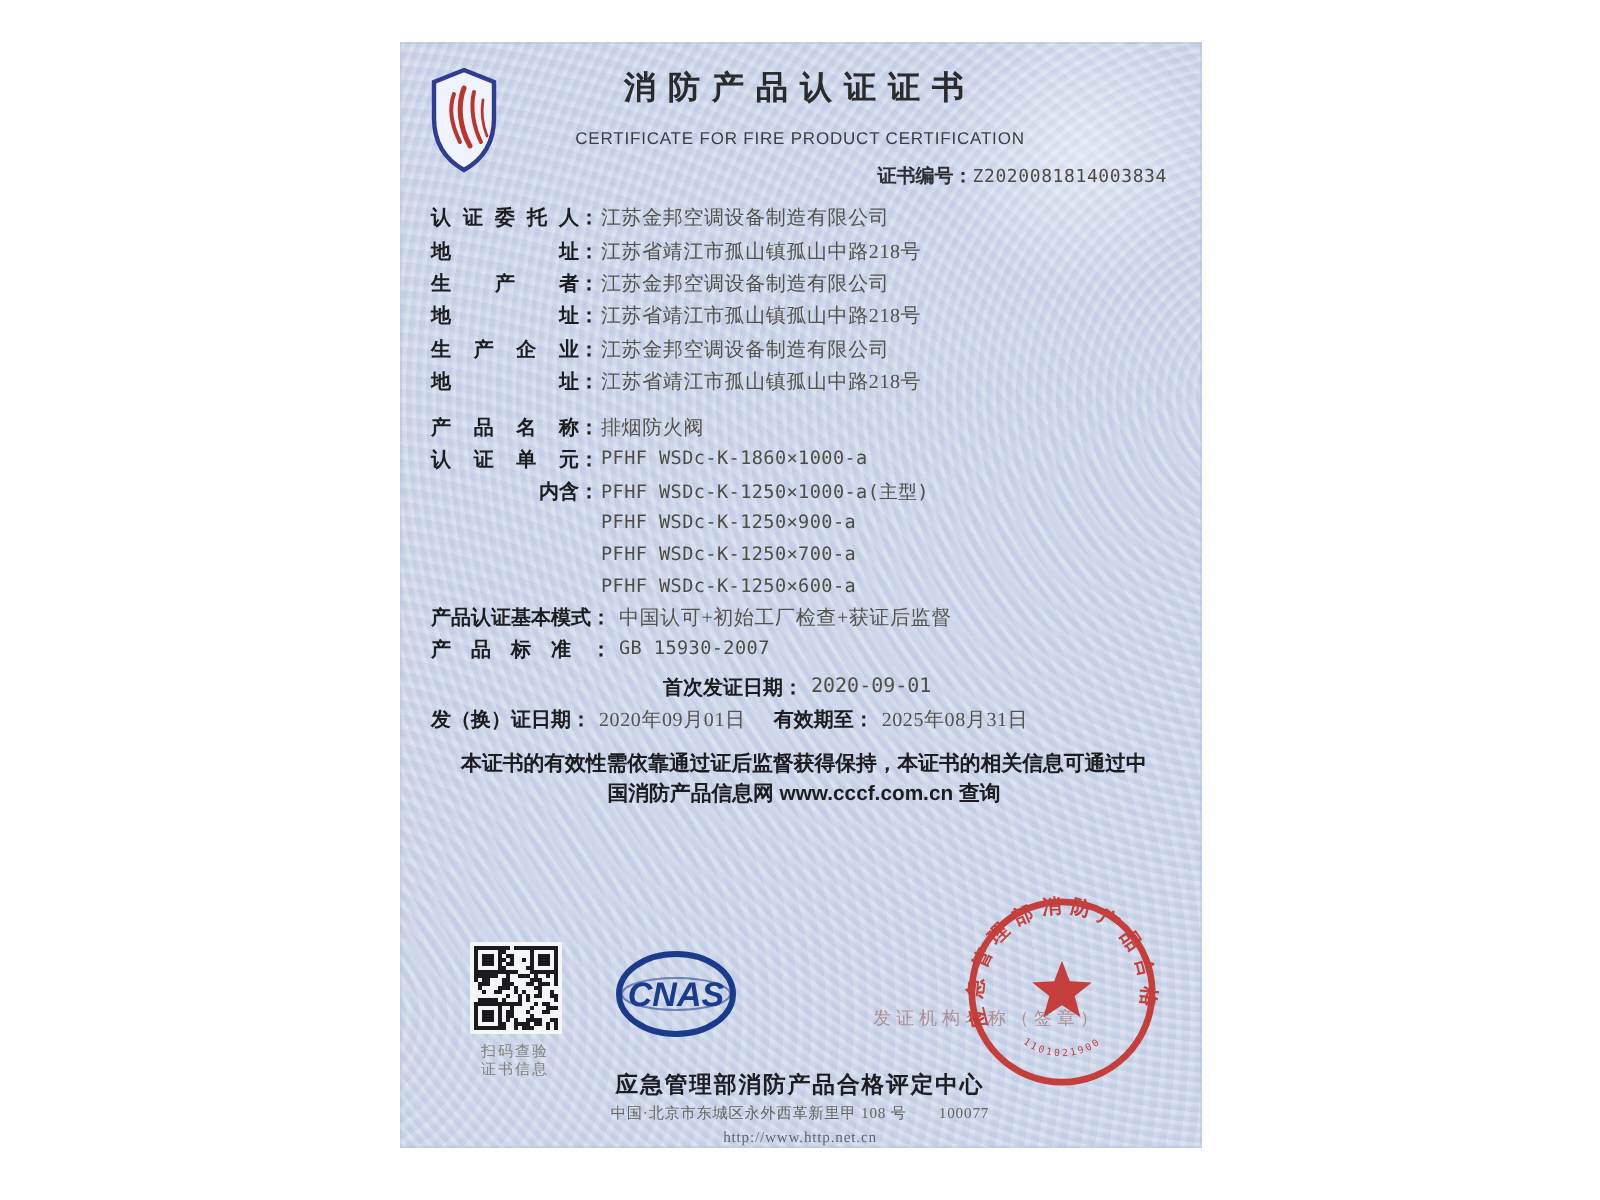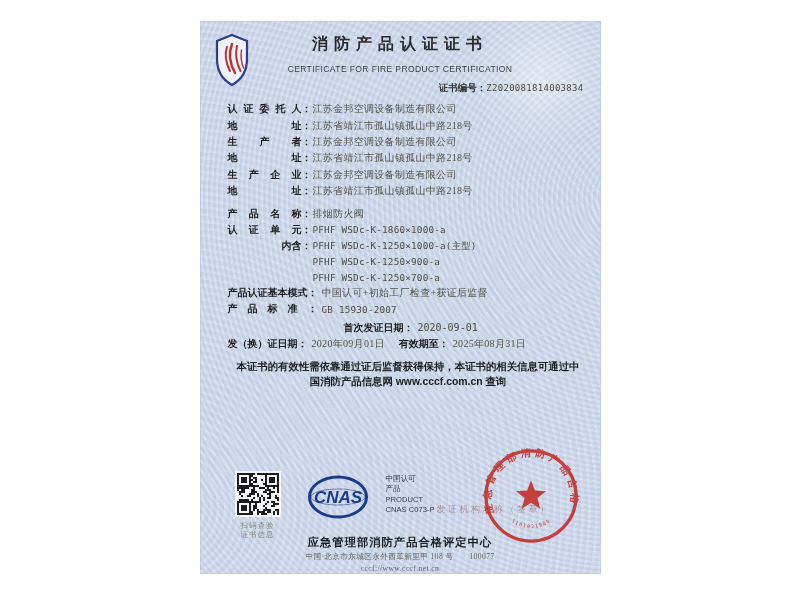--- a/index.html
+++ b/index.html
@@ -21,21 +21,21 @@
   .title-wrap { position:absolute; top:13px; left:0; right:0; text-align:center; }
   .title { font-family:"Liberation Serif","DejaVu Serif",serif; font-weight:700;
     font-size:16px; letter-spacing:6px; color:#2b2b2e; }
   .subtitle { margin-top:9px; font-family:"Liberation Sans","DejaVu Sans",sans-serif;
     font-size:8.5px; letter-spacing:.4px; color:#3d3d42; }
   .certno { position:absolute; top:61px; right:17px; font-size:9.5px; color:#4c4a42; }
   .certno b { color:#2e2e32; font-weight:700; }
   .certno .code { font-family:"DejaVu Sans Mono","Liberation Mono",monospace; font-size:9px; letter-spacing:.3px; }
 
   
-  .content { position:absolute; top:80px; left:28px; right:12px; }
+  .content { position:absolute; top:80px; left:16px; right:12px; }
   .row { display:flex; align-items:center; height:16.4px; }
   .lbl { width:74px; font-family:"Liberation Sans","DejaVu Sans",sans-serif;
     font-weight:700; font-size:10px; color:#1d1d20; text-align:justify; text-align-last:justify; }
   .lbl-r { width:74px; font-family:"Liberation Sans","DejaVu Sans",sans-serif;
     font-weight:700; font-size:10px; color:#1d1d20; text-align:right; text-align-last:right; }
   .colon { width:11px; font-family:"Liberation Sans","DejaVu Sans",sans-serif;
     font-weight:700; font-size:10px; color:#1d1d20; }
   .val { font-size:10px; color:#54524a; letter-spacing:.3px; }
   .val-code { font-family:"DejaVu Sans Mono","Liberation Mono",monospace;
     font-size:9.3px; color:#4e4c45; letter-spacing:.2px; }
@@ -154,20 +154,24 @@
         <span class="colon">：</span>
       <span class="val val-code">PFHF WSDc-K-1250×1000-a(主型)</span>
     </div>
     <div class="model-row">
       <span class="pad"></span>
         <span class="val val-code">PFHF WSDc-K-1250×900-a</span>
     </div>
     <div class="model-row">
       <span class="pad"></span>
         <span class="val val-code">PFHF WSDc-K-1250×700-a</span>
+    </div>
+    <div class="model-row">
+      <span class="pad"></span>
+        <span class="val val-code">PFHF WSDc-K-1250×600-a</span>
     </div>
 
     <div class="rule-row">
       <span class="rule-lbl">产品认证基本模式：</span>
       <span class="val">中国认可+初始工厂检查+获证后监督</span>
     </div>
     <div class="rule-row">
       <span class="rule-lbl">产　品　标　准　：</span>
       <span class="val val-code">GB 15930-2007</span>
     </div>
@@ -424,41 +428,35 @@
       <div>证书信息</div>
     </div>
   </div>
 
   <svg class="cnas-block" width="62" height="48" viewBox="0 0 62 48">
     <ellipse cx="31" cy="24" rx="28.5" ry="20" fill="none" stroke="#1a3a8c" stroke-width="3"></ellipse>
     <ellipse cx="31" cy="24" rx="27" ry="8" fill="none" stroke="#1a3a8c" stroke-width="1" opacity=".55"></ellipse>
     <text x="31" y="30" text-anchor="middle" font-family="Liberation Sans, DejaVu Sans, sans-serif" font-size="17" font-weight="bold" font-style="italic" fill="#1a3a8c">CNAS</text>
   </svg>
 
-  <div class="cnas-text">
-    <div>中国认可</div>
-    <div>产品</div>
-    <div>PRODUCT</div>
-    <div>CNAS C073-P</div>
-  </div>
 
   <div class="sig-hint">发证机构名称（签章）</div>
 
   <svg class="stamp" viewBox="-50 -50 100 100">
     <defs>
       <path id="stArc" d="M -37.5 17 A 41 41 0 1 1 37.5 17" fill="none"></path>
       <path id="stNum" d="M -20 26 A 33 33 0 0 0 20 26" fill="none"></path>
     </defs>
     <circle r="46" fill="none" stroke="#c4332e" stroke-width="3.4"></circle>
     <polygon points="0,-16 4,-5.5 15.2,-4.9 6.5,2.1 9.4,12.9 0,6.8 -9.4,12.9 -6.5,2.1 -15.2,-4.9 -4,-5.5" fill="#c4332e"></polygon>
     <text font-size="10" letter-spacing="4.2" fill="#c4332e" font-family="Liberation Serif, DejaVu Serif, serif" font-weight="bold">
       <textPath href="#stArc" startOffset="0">应急管理部消防产品合格评定中心</textPath>
     </text>
     <text font-size="5" letter-spacing="1.3" fill="#c4332e" font-family="DejaVu Sans Mono, Liberation Mono, monospace">
       <textPath href="#stNum" startOffset="0">110102190031</textPath>
     </text>
   </svg>
 
   <div class="footer-org">应急管理部消防产品合格评定中心</div>
   <div class="footer-addr">中国·北京市东城区永外西革新里甲 108 号　　100077</div>
-  <div class="footer-url">cccf://www.cccf.net.cn</div>
+  <div class="footer-url">http://www.http.net.cn</div>
 
 </div>
 
 </body></html>

